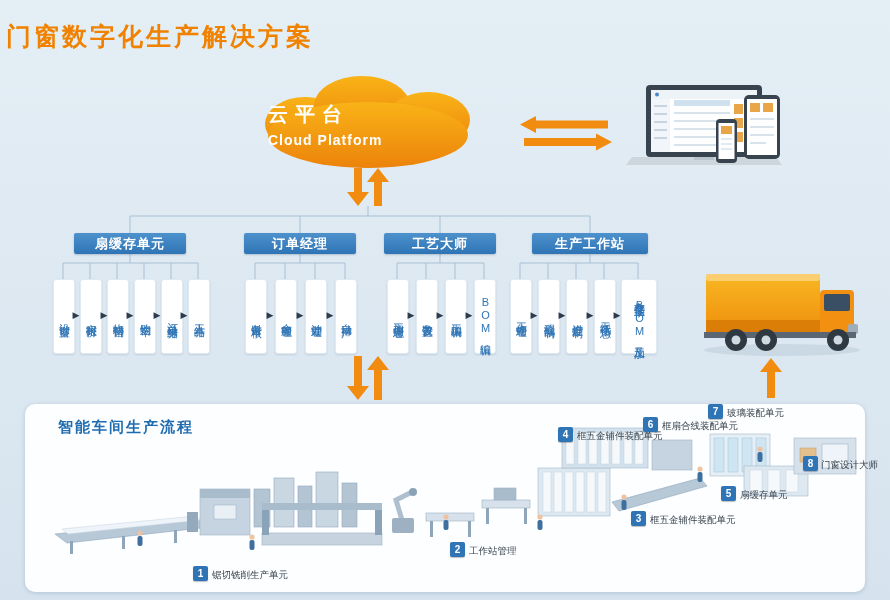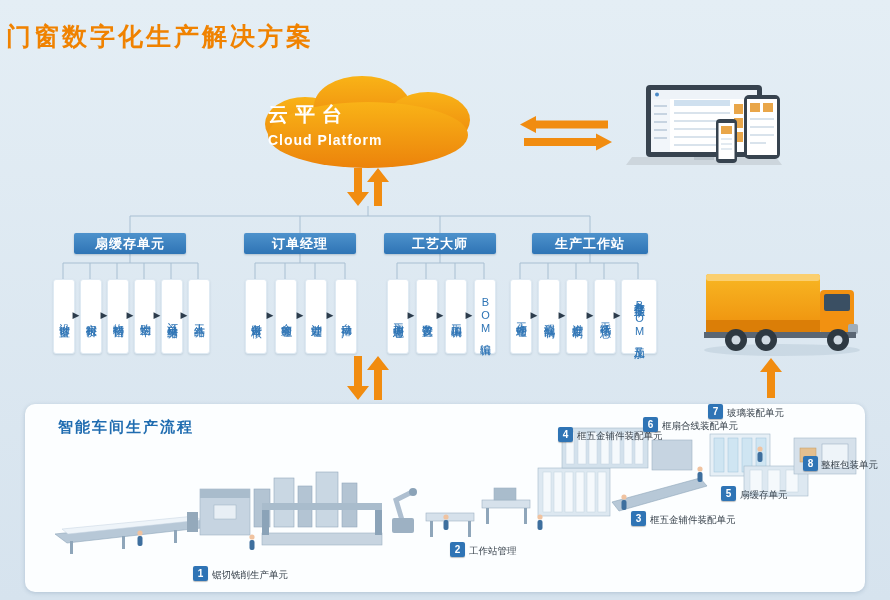--- a/index.html
+++ b/index.html
@@ -323,15 +323,15 @@
   <div class="unum" style="left:721px;top:486px">5</div>
   <div class="ulabel" style="left:740px;top:489px">扇缓存单元</div>
 
   <div class="unum" style="left:643px;top:417px">6</div>
   <div class="ulabel" style="left:662px;top:420px">框扇合线装配单元</div>
 
   <div class="unum" style="left:708px;top:404px">7</div>
   <div class="ulabel" style="left:727px;top:407px">玻璃装配单元</div>
 
   <div class="unum" style="left:803px;top:456px">8</div>
-  <div class="ulabel" style="left:821px;top:459px">整框包装单元</div>
+  <div class="ulabel" style="left:821px;top:459px">门窗设计大师</div>
 
 </div>
 
 </body></html>

